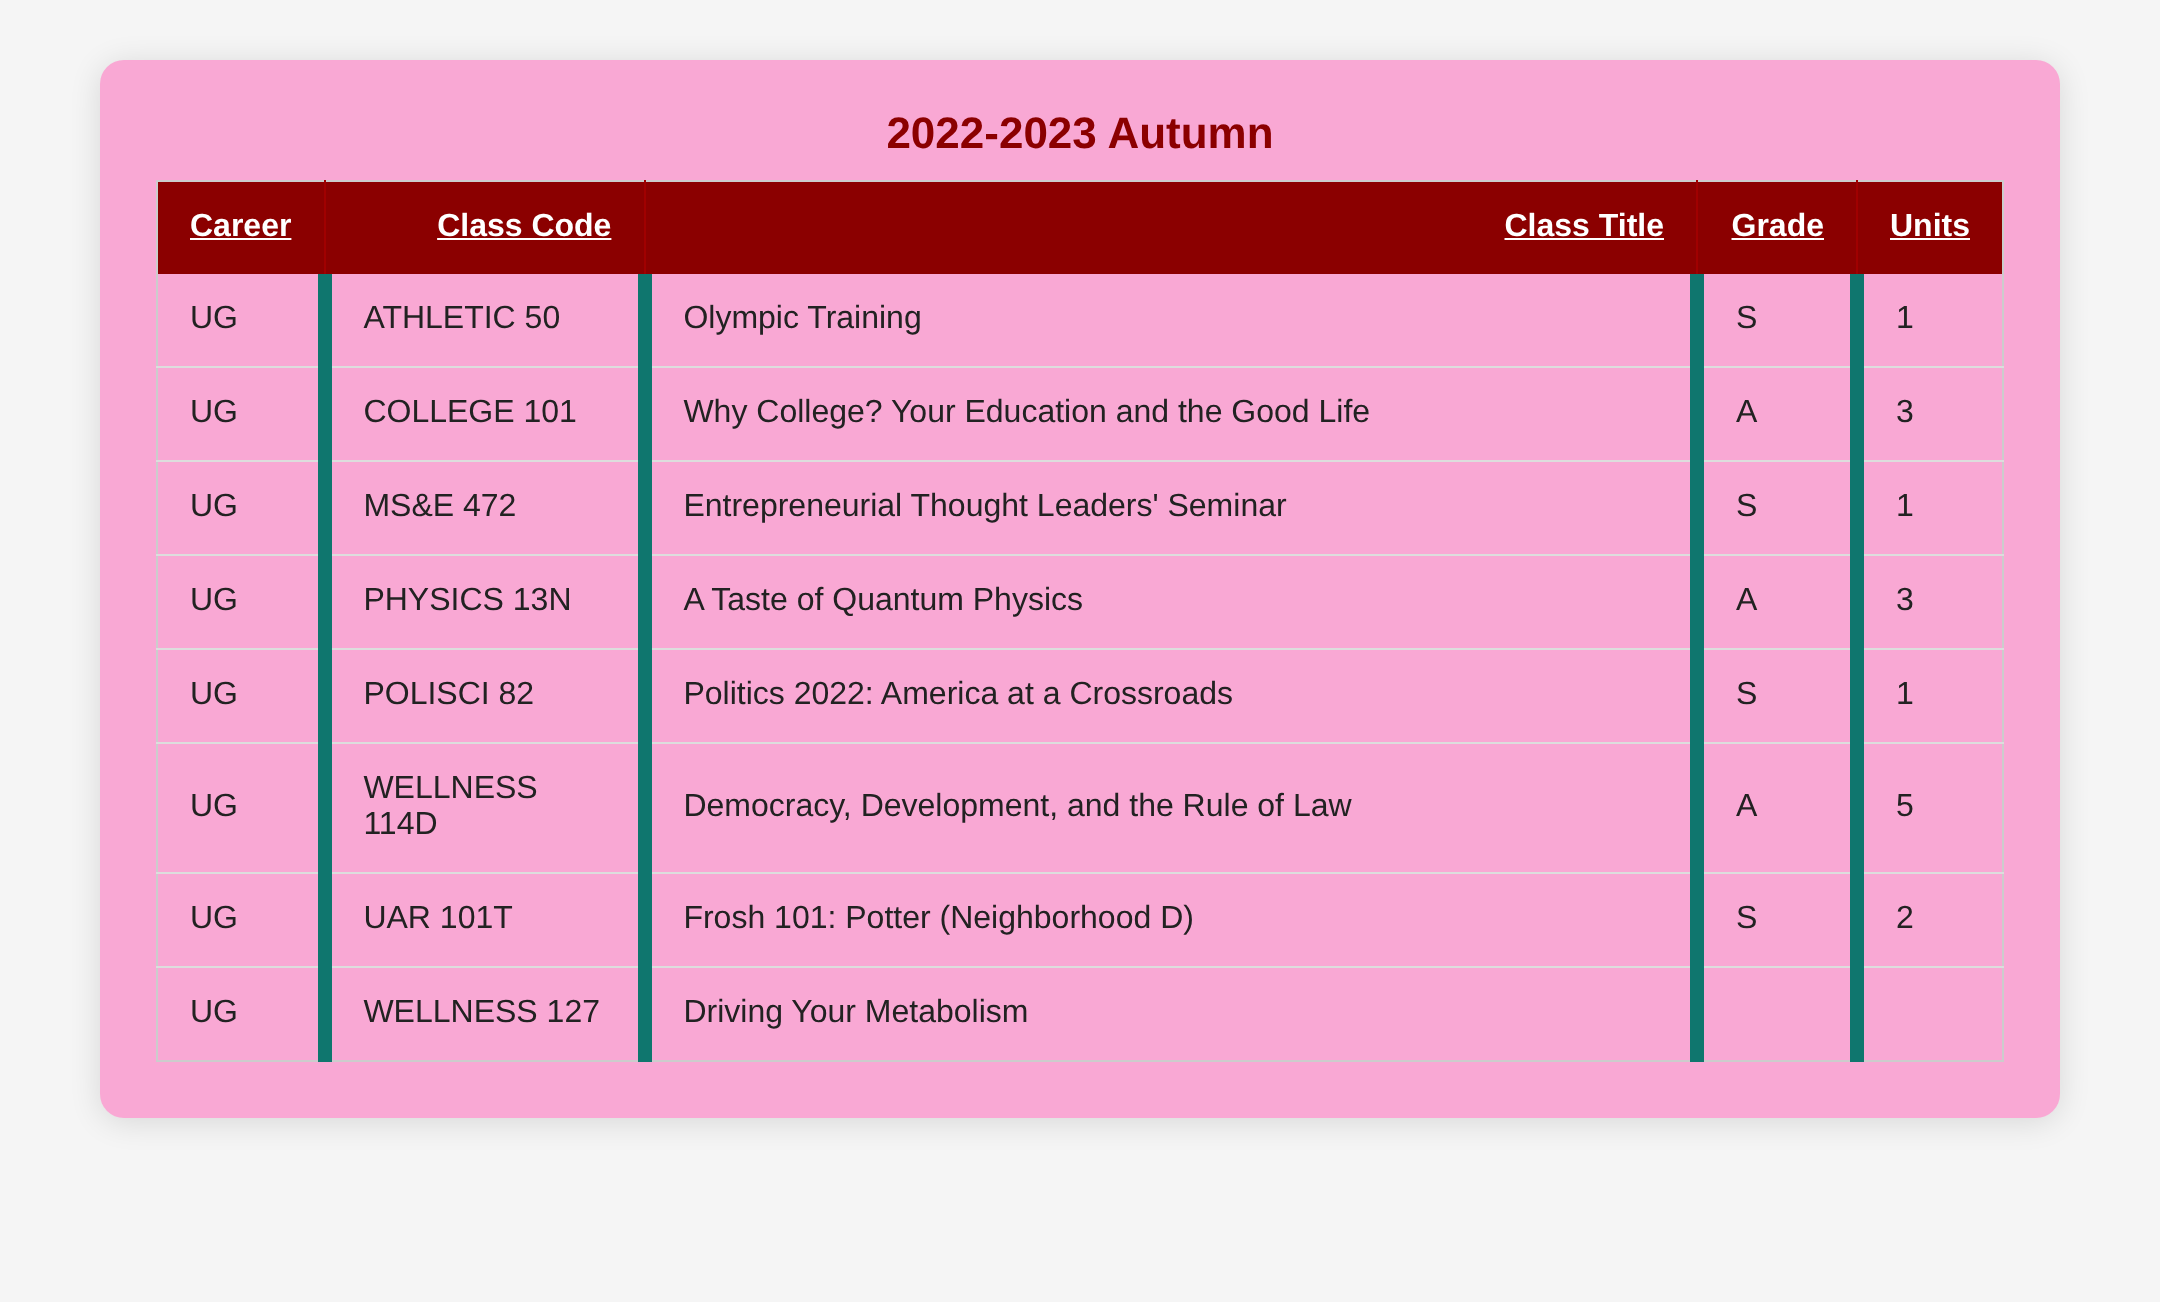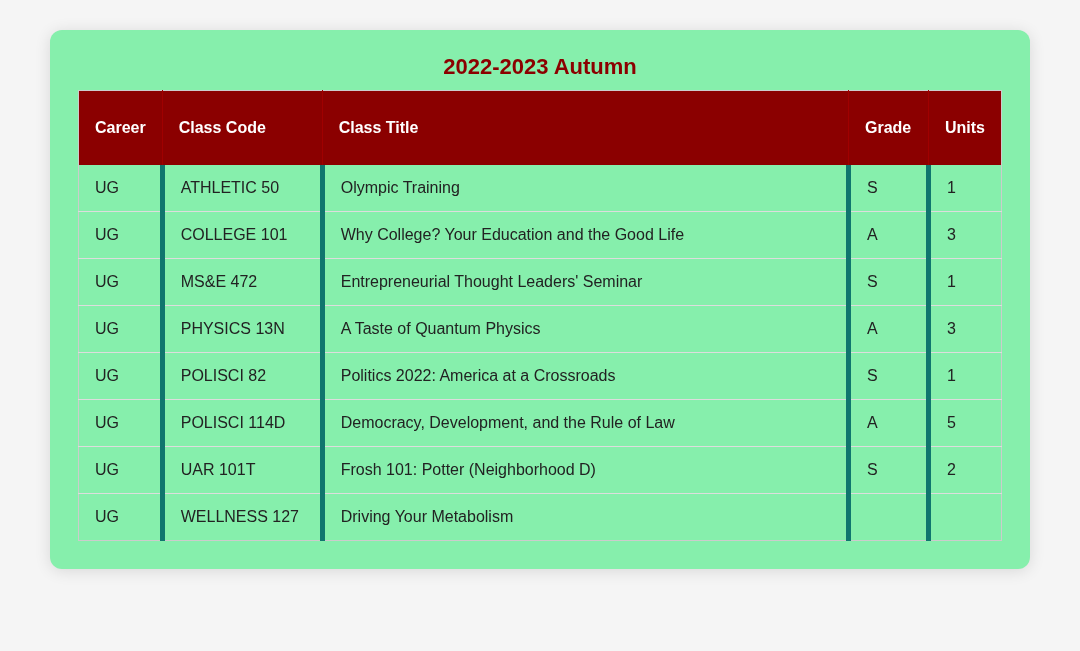--- a/index.html
+++ b/index.html
@@ -13,21 +13,21 @@
       min-height: 651px;
       background: #f5f5f5;
       font-family: 'Arial', sans-serif;
       display: flex;
       justify-content: center;
       align-items: flex-start;
       padding: 20px;
     }
 
     .card {
-      background: #86efac;
+      background: #f9a8d4;
       border-radius: 12px;
       box-shadow: 0 2px 16px rgba(0,0,0,0.12);
       width: 980px;
       padding: 24px 28px 28px 28px;
       margin-top: 10px;
     }
 
     .page-header {
       text-align: center;
       margin-bottom: 10px;
@@ -51,44 +51,45 @@
       border-collapse: collapse;
       border: 1px solid #ccc;
     }
 
     .grade-table thead tr {
       background-color: #8b0000;
       color: #ffffff;
     }
 
     .grade-table thead th {
-      padding: 28px 16px;
-      text-align: left;
+      padding: 14px 16px;
+      text-align: right;
       font-size: 16px;
       font-weight: bold;
       border-right: 1px solid #a00000;
+      text-decoration: underline;
     }
 
     .grade-table thead th:last-child {
       border-right: none;
     }
 
     .grade-table tbody tr {
       border-bottom: 1px solid #ddd;
     }
 
     .grade-table tbody tr:last-child {
       border-bottom: none;
     }
 
     .grade-table tbody td {
       padding: 14px 16px;
       font-size: 16px;
       color: #222;
-      border-right: 5px solid #0f766e;
+      border-right: 7px solid #0f766e;
     }
 
     .grade-table tbody td:last-child {
       border-right: none;
     }
 
     .col-career { width: 70px; }
     .col-classcode { width: 160px; margin-left: 48px; }
     .col-classtitle { width: auto; }
     .col-grade { width: 80px; }
@@ -143,21 +144,21 @@
         </tr>
         <tr>
           <td>UG</td>
           <td>POLISCI  82</td>
           <td>Politics 2022: America at a Crossroads</td>
           <td>S</td>
           <td>1</td>
         </tr>
         <tr>
           <td>UG</td>
-          <td>POLISCI  114D</td>
+          <td>WELLNESS  114D</td>
           <td>Democracy, Development, and the Rule of Law</td>
           <td>A</td>
           <td>5</td>
         </tr>
         <tr>
           <td>UG</td>
           <td>UAR  101T</td>
           <td>Frosh 101: Potter (Neighborhood D)</td>
           <td>S</td>
           <td>2</td>

